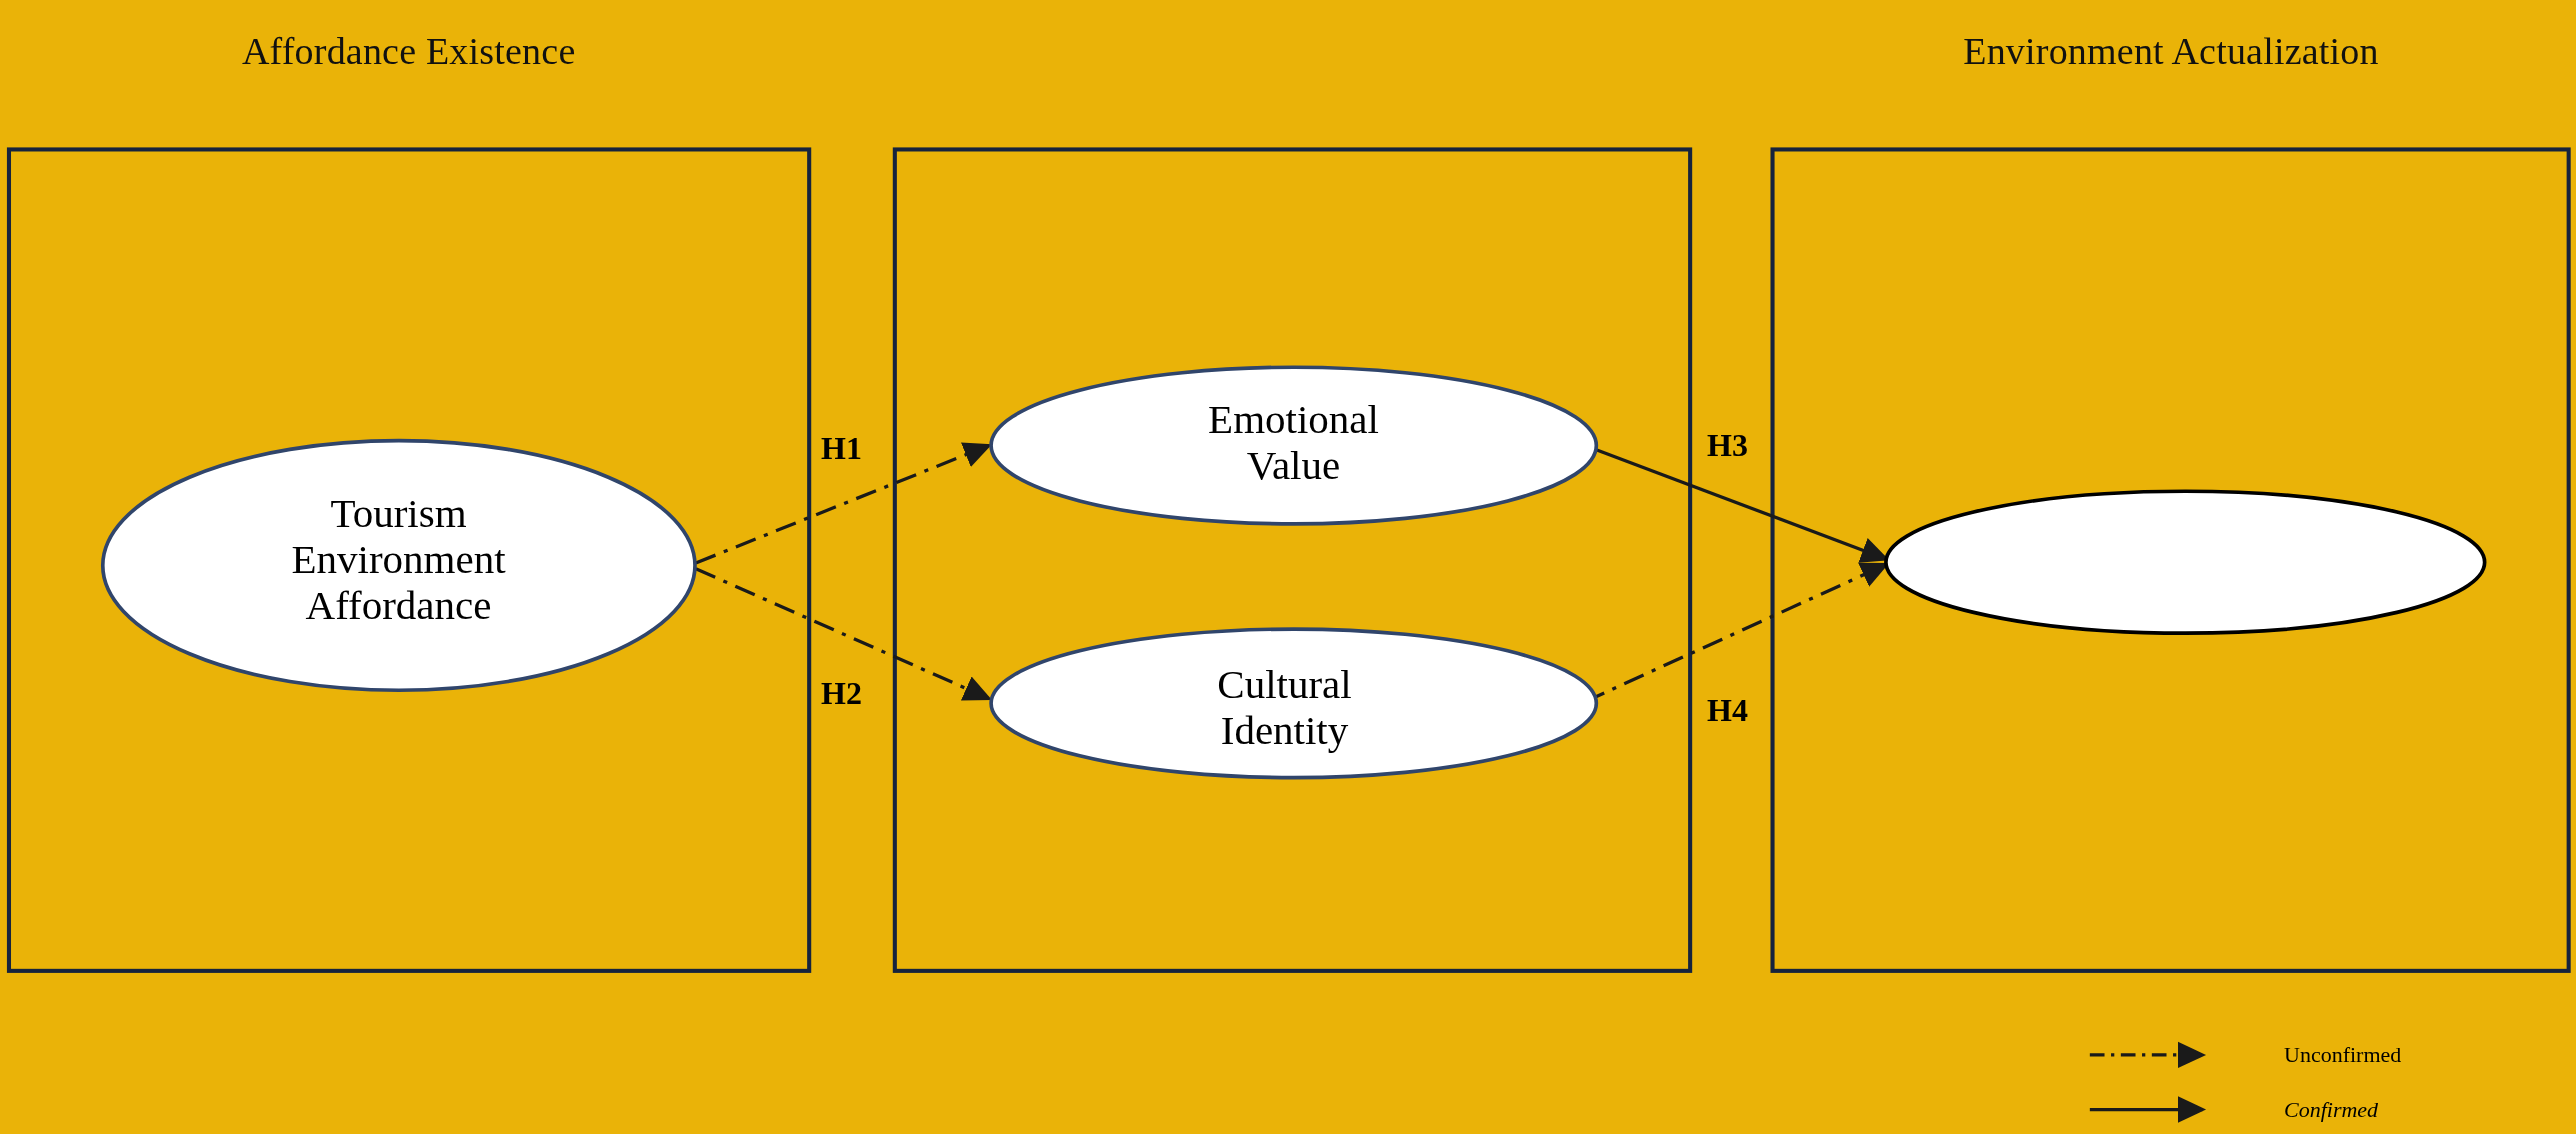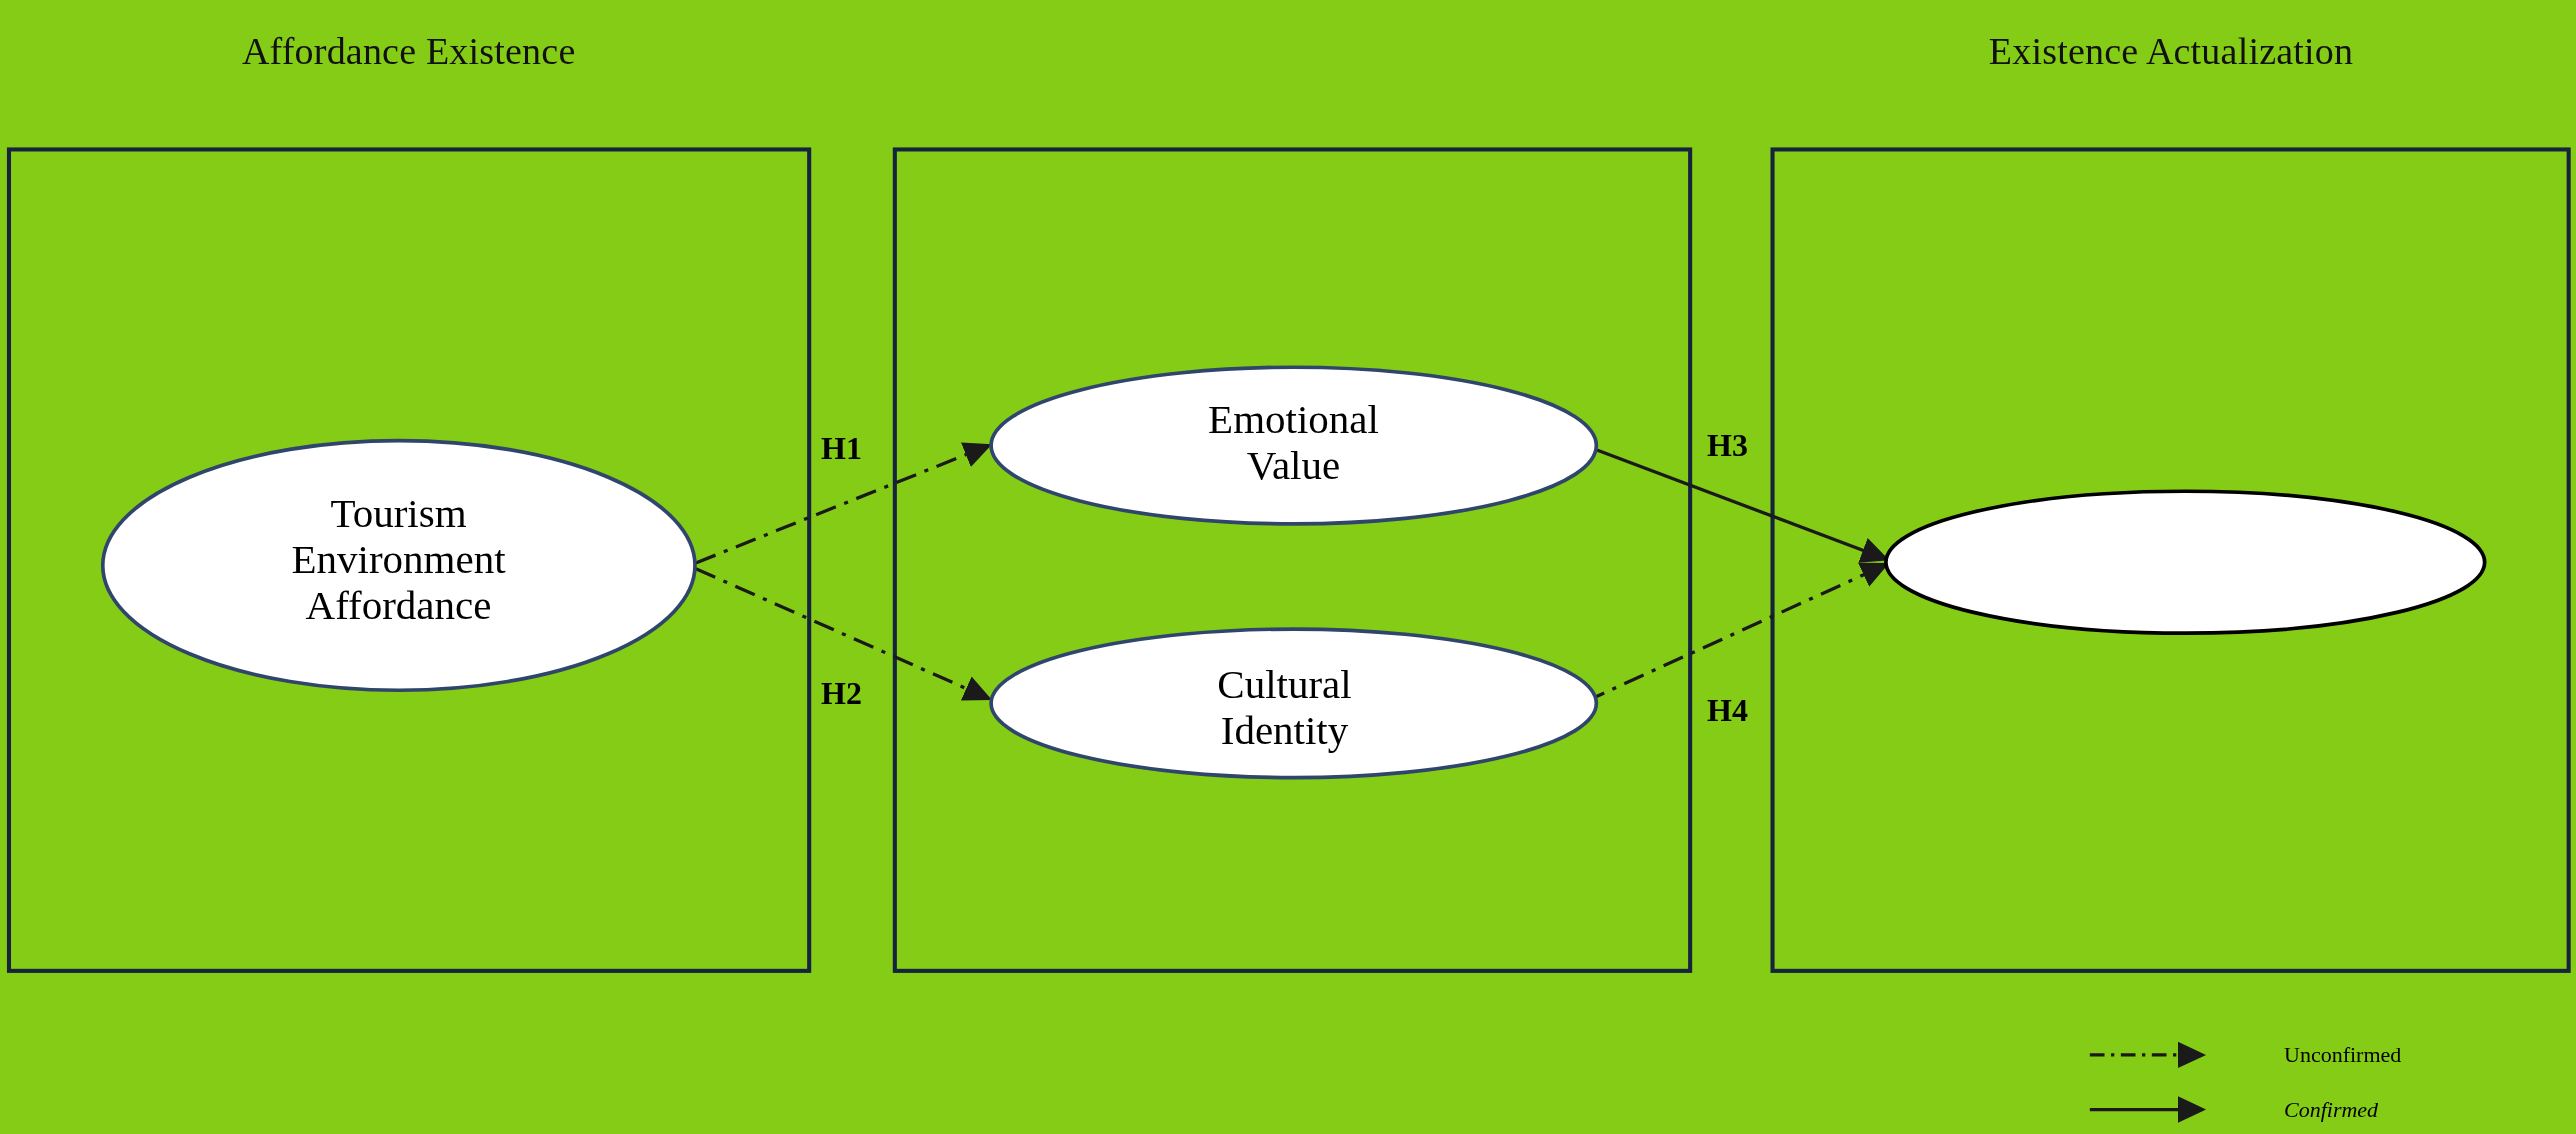--- a/index.html
+++ b/index.html
@@ -9,21 +9,21 @@
     background: #ffffff;
   }
   body {
     font-family: "Liberation Serif", "DejaVu Serif", serif;
     color: #000000;
   }
   #canvas {
     position: relative;
     width: 2576px;
     height: 1135px;
-    background: #84cc16;
+    background: #eab308;
     overflow: hidden;
   }
   #diagram-svg {
     position: absolute;
     left: 0;
     top: 0;
     width: 2576px;
     height: 1135px;
   }
   .stage-header {
@@ -61,21 +61,21 @@
     color: #000000;
     white-space: nowrap;
   }
 </style>
 </head>
 <body>
 
 <div id="canvas">
 
   <div class="stage-header" style="left:8.2px; top:29px; width:801px;">Affordance Existence</div>
-  <div class="stage-header" style="left:1772px; top:29px; width:798px;">Existence Actualization</div>
+  <div class="stage-header" style="left:1772px; top:29px; width:798px;">Environment Actualization</div>
 
   <svg id="diagram-svg" viewBox="0 0 3158 1391" xmlns="http://www.w3.org/2000/svg">
     <defs>
       <marker id="arrow-solid" viewBox="0 0 12 12" refX="10" refY="6" markerWidth="9" markerHeight="9" orient="auto-start-reverse">
         <path d="M 0 0.6 L 11.5 6 L 0 11.4 z" fill="#1a1a1a"></path>
       </marker>
       <marker id="arrow-dash" viewBox="0 0 12 12" refX="10" refY="6" markerWidth="9" markerHeight="9" orient="auto-start-reverse">
         <path d="M 0 0.6 L 11.5 6 L 0 11.4 z" fill="#1a1a1a"></path>
       </marker>
     </defs>

